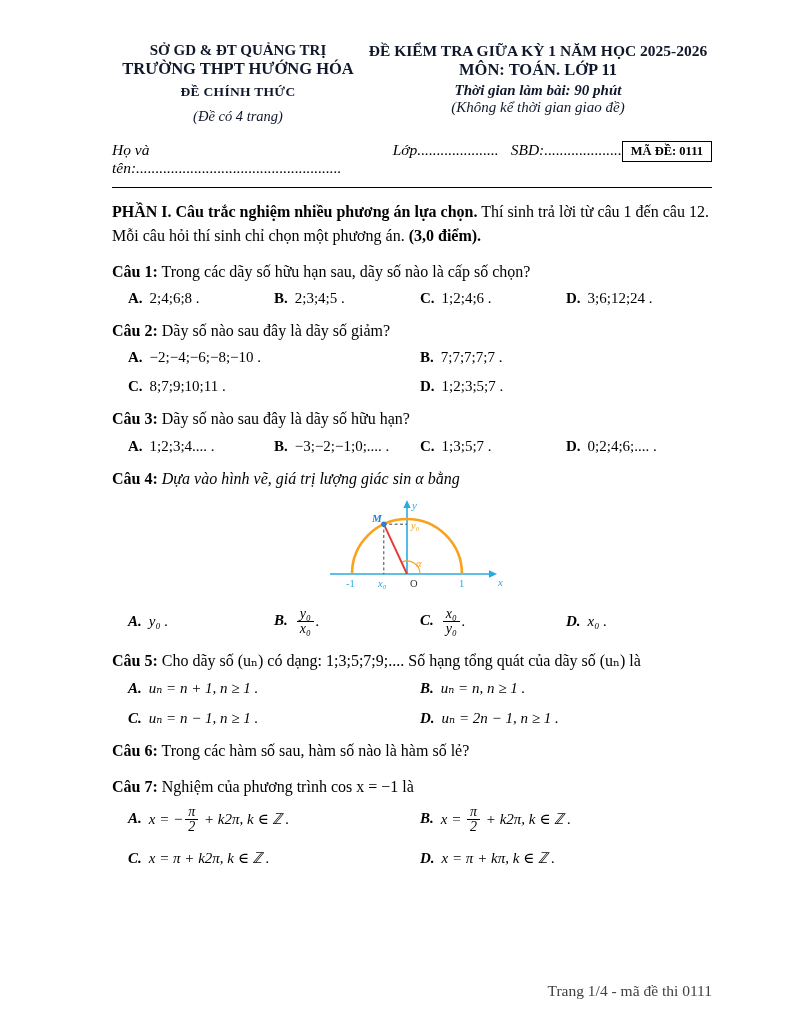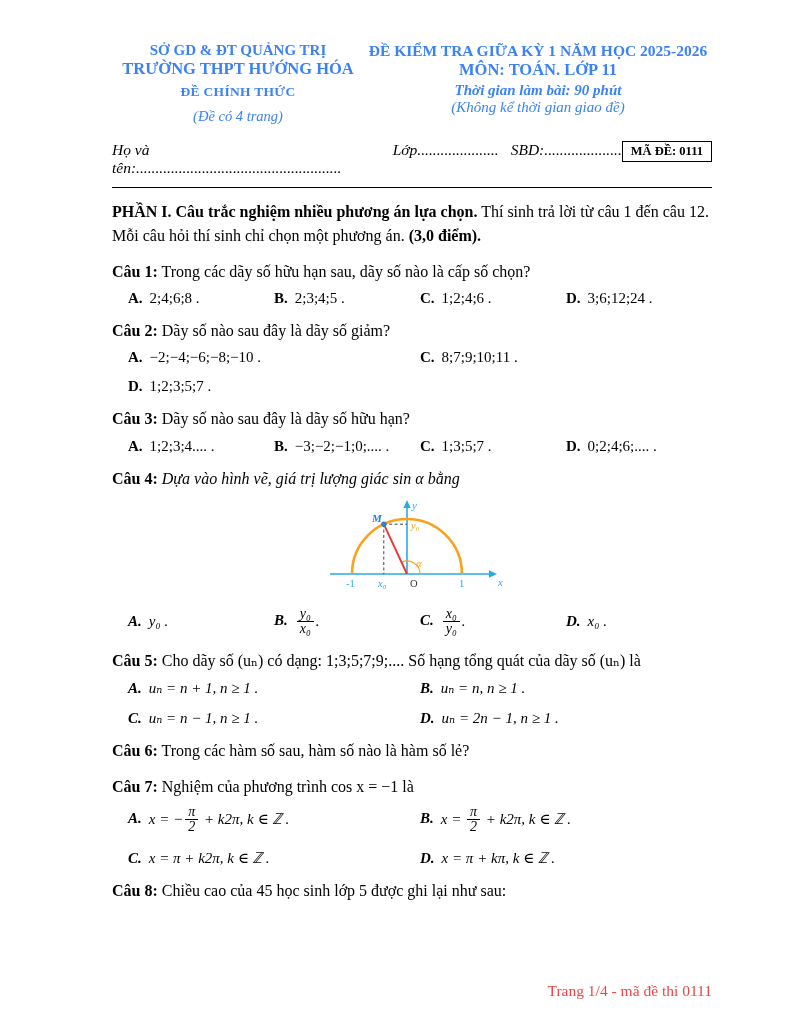--- a/index.html
+++ b/index.html
@@ -1,19 +1,19 @@
 <!DOCTYPE html>
 <html lang="vi"><head>
 <meta charset="utf-8">
 <style>
   html,body{margin:0;padding:0;background:#fff;}
   body{width:792px;height:1024px;font-family:"Liberation Serif","DejaVu Serif",serif;color:#000;}
   .page{position:relative;box-sizing:border-box;width:792px;height:1024px;padding:42px 80px 0 112px;}
   
-  .header{display:flex;color:#3b82f6;}
+  .header{display:flex;color:#0f172a;}
   .h-left{width:42%;text-align:center;}
   .h-right{width:58%;text-align:center;}
   .l1{font-weight:bold;font-size:15px;}
   .l2{font-weight:bold;font-size:16.5px;}
   .l3{font-weight:bold;font-size:13.5px;margin-top:5px;letter-spacing:.3px;}
   .l4{font-style:italic;font-size:14.5px;margin-top:8px;}
   .r1{font-weight:bold;font-size:15.5px;}
   .r2{font-weight:bold;font-size:16.5px;}
   .r3{font-style:italic;font-weight:bold;font-size:15px;margin-top:2px;}
   .r4{font-style:italic;font-size:15px;}
@@ -36,21 +36,21 @@
   .letter{font-weight:bold;margin-right:7px;}
   .math{font-style:italic;}
   .frac{display:inline-block;vertical-align:middle;text-align:center;line-height:1.05;margin:0 2px;font-size:14px;}
   .frac .num{display:block;border-bottom:1px solid #000;padding:0 3px;}
   .frac .den{display:block;padding:0 3px;}
   
   .figure-wrap{text-align:center;margin:6px 0 0;}
   .fig-svg{display:inline-block;}
   .fig-svg text{font-family:"Liberation Serif","DejaVu Serif",serif;}
   
-  .footer{position:absolute;right:80px;bottom:24px;color:#ef4444;font-size:15.5px;}
+  .footer{position:absolute;right:80px;bottom:24px;color:#404040;font-size:15.5px;}
 </style>
 </head>
 <body>
 
 <div class="page">
 
   <div class="header">
     <div class="h-left">
       <div class="l1">SỞ GD &amp; ĐT QUẢNG TRỊ</div>
       <div class="l2">TRƯỜNG THPT HƯỚNG HÓA</div>
@@ -83,20 +83,21 @@
       <div class="opt w25"><span class="letter">B.</span><span>2;3;4;5 .</span></div>
       <div class="opt w25"><span class="letter">C.</span><span>1;2;4;6 .</span></div>
       <div class="opt w25"><span class="letter">D.</span><span>3;6;12;24 .</span></div>
     </div>
   </div>
 
   <div class="q">
     <p class="q-text"><span class="q-label">Câu 2:</span> <span>Dãy số nào sau đây là dãy số giảm?</span></p>
     <div class="opts">
       <div class="opt w50"><span class="letter">A.</span><span>−2;−4;−6;−8;−10 .</span></div>
+      <div class="opt w50"><span class="letter">B.</span><span>7;7;7;7;7 .</span></div>
       <div class="opt w50"><span class="letter">C.</span><span>8;7;9;10;11 .</span></div>
       <div class="opt w50"><span class="letter">D.</span><span>1;2;3;5;7 .</span></div>
     </div>
   </div>
 
   <div class="q">
     <p class="q-text"><span class="q-label">Câu 3:</span> <span>Dãy số nào sau đây là dãy số hữu hạn?</span></p>
     <div class="opts">
       <div class="opt w25"><span class="letter">A.</span><span>1;2;3;4.... .</span></div>
       <div class="opt w25"><span class="letter">B.</span><span>−3;−2;−1;0;.... .</span></div>
@@ -163,19 +164,16 @@
   <div class="q">
     <p class="q-text"><span class="q-label">Câu 7:</span> <span>Nghiệm của phương trình cos x = −1  là</span></p>
     <div class="opts">
       <div class="opt w50 math"><span class="letter">A.</span><span>x = −</span><span class="frac"><span class="num">π</span><span class="den">2</span></span><span> + k2π, k ∈ ℤ .</span></div>
       <div class="opt w50 math"><span class="letter">B.</span><span>x = </span><span class="frac"><span class="num">π</span><span class="den">2</span></span><span> + k2π, k ∈ ℤ .</span></div>
       <div class="opt w50 math"><span class="letter">C.</span><span>x = π + k2π, k ∈ ℤ .</span></div>
       <div class="opt w50 math"><span class="letter">D.</span><span>x = π + kπ, k ∈ ℤ .</span></div>
     </div>
   </div>
 
-  <div class="q">
-    <p class="q-text"><span class="q-label">Câu 8:</span> <span>Chiều cao của 45 học sinh lớp 5  được ghi lại như sau:</span></p>
-  </div>
 
   <div class="footer">Trang 1/4 - mã đề thi 0111</div>
 
 </div>
 
 </body></html>

